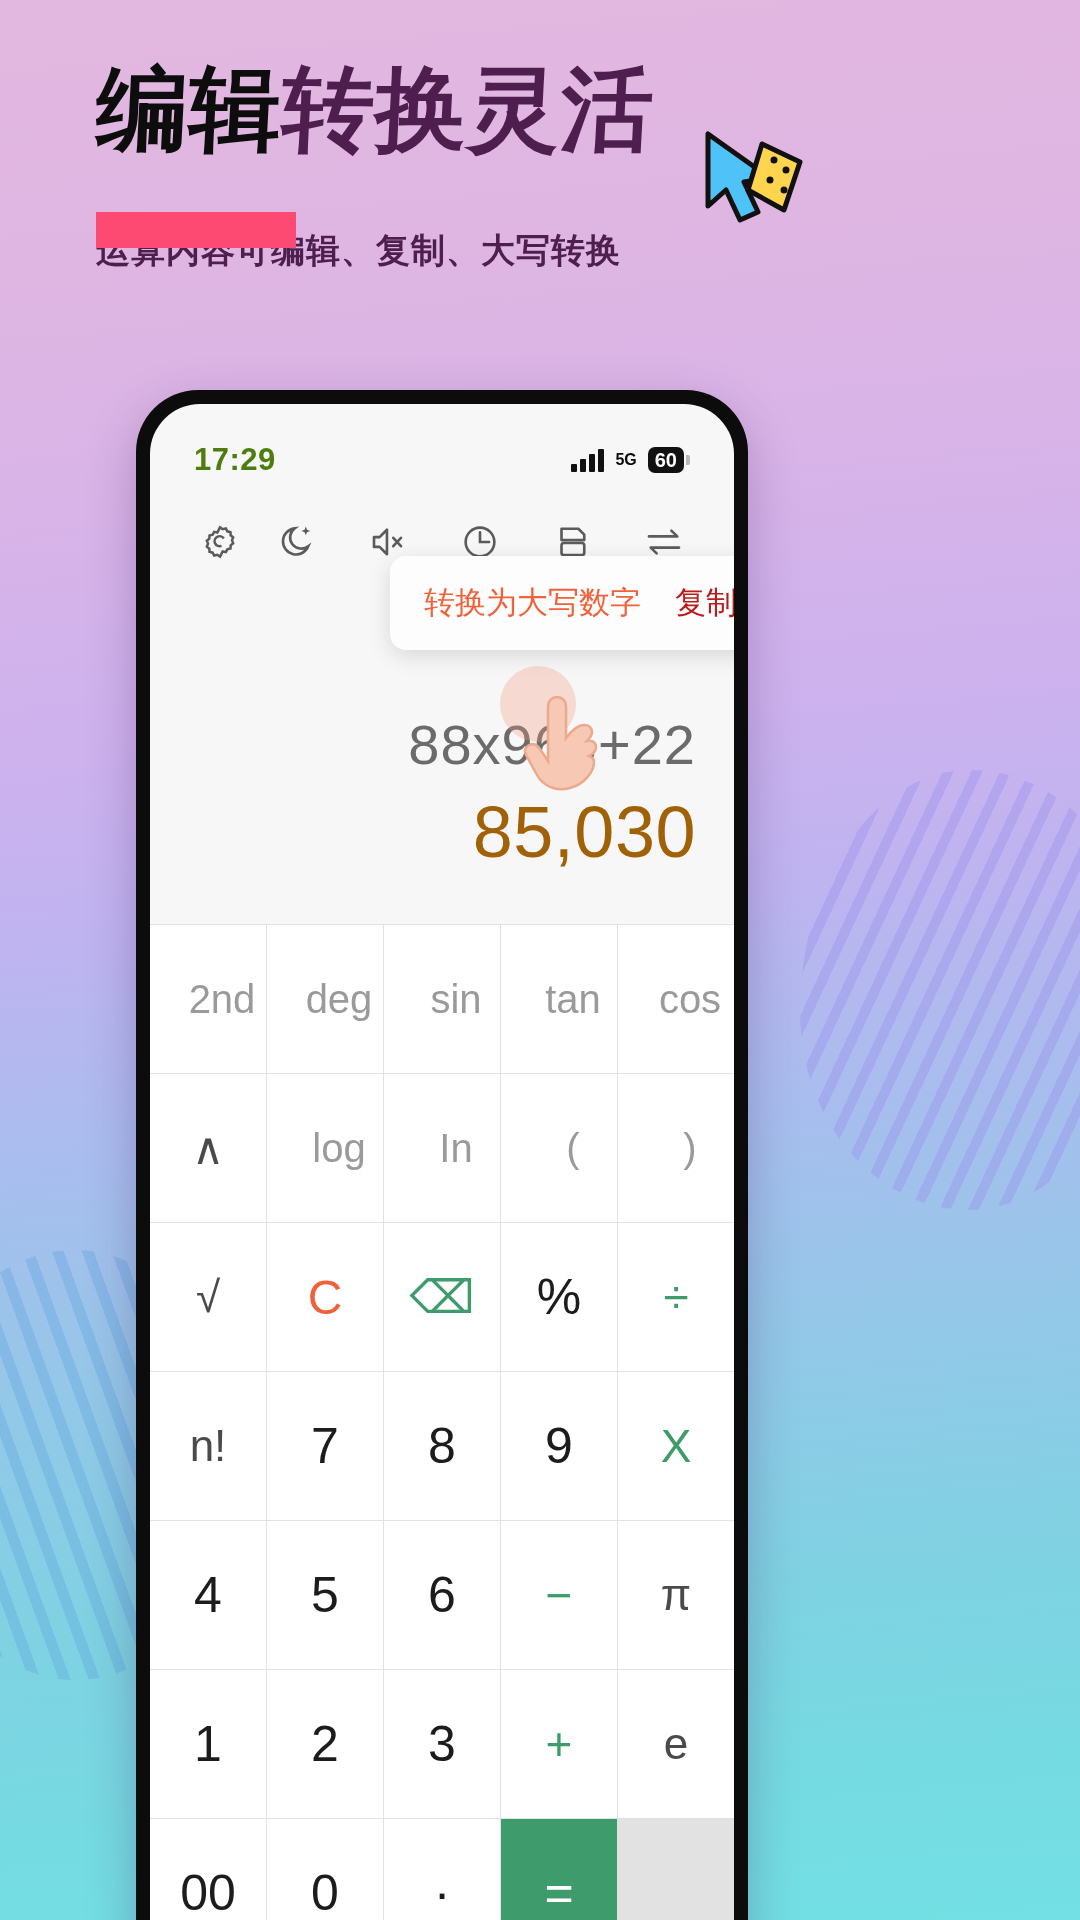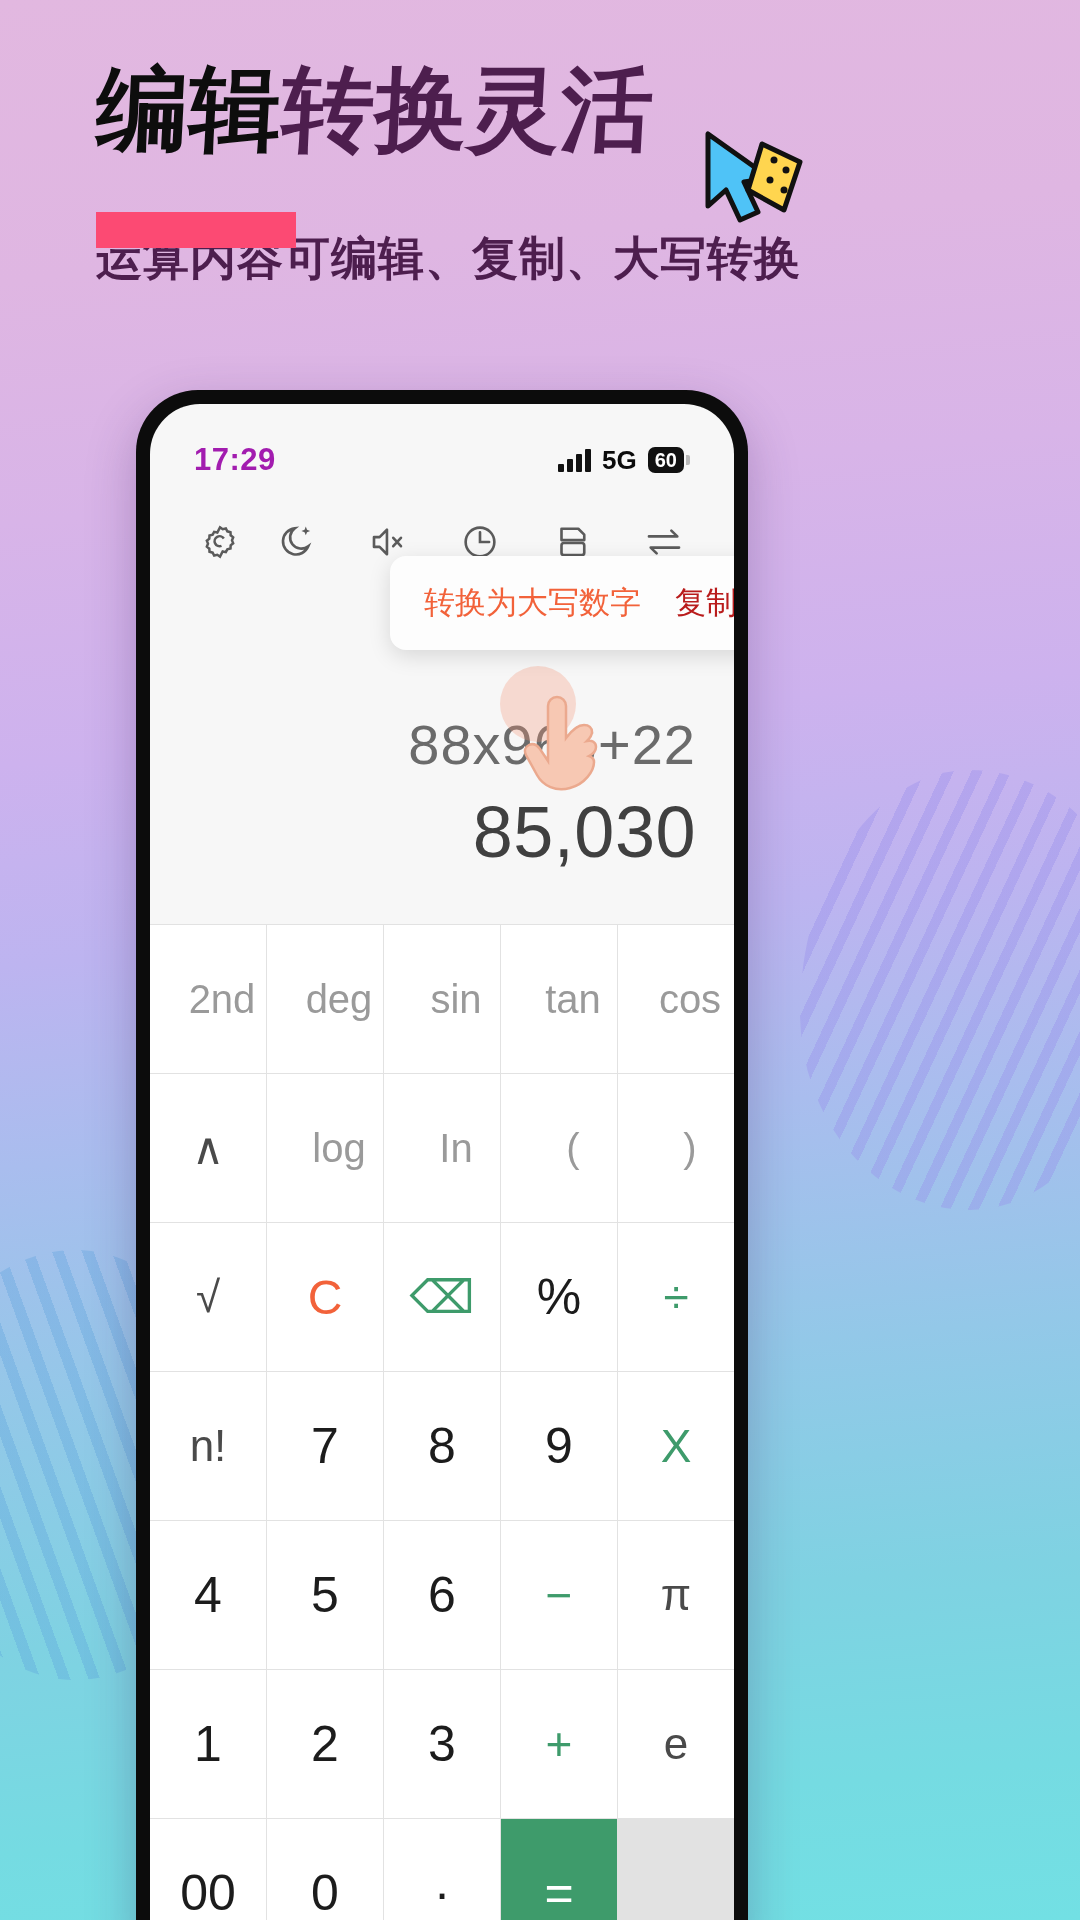--- a/index.html
+++ b/index.html
@@ -54,21 +54,21 @@
     position: absolute; left: 96px; top: 150px; width: 200px; height: 36px;
     background: #fc4a73; z-index: 1;
   }
   .hl-rest { position: relative; z-index: 2; }
 
   .cursor-badge { position: absolute; left: 700px; top: 128px; width: 108px; height: 100px; }
 
   .subhead {
     position: absolute; left: 96px; top: 228px; width: 900px;
     font-family: "DejaVu Sans", sans-serif;
-    font-weight: 700; font-size: 46px; color: #4d1e4e;
+    font-weight: 700; font-size: 34px; color: #4d1e4e;
     letter-spacing: 1px; white-space: nowrap;
   }
 
   
   .phone {
     position: absolute; left: 136px; top: 390px;
     width: 612px; height: 1560px;
     background: #0c0c0c;
     border-radius: 62px 62px 0 0;
     padding: 14px 14px 0 14px;
@@ -79,29 +79,29 @@
     background: #f7f7f7;
     border-radius: 50px 50px 0 0;
     overflow: hidden; position: relative;
   }
 
   
   .statusbar {
     height: 86px; display: flex; align-items: center;
     justify-content: space-between; padding: 26px 44px 0 44px;
   }
-  .status-time { font-size: 31px; font-weight: 600; color: #a21caf; letter-spacing: .5px; }
+  .status-time { font-size: 31px; font-weight: 600; color: #4d7c0f; letter-spacing: .5px; }
   .status-right { display: flex; align-items: center; gap: 11px; }
   .sig { display: flex; align-items: flex-end; gap: 3px; height: 24px; }
   .sig i { display: block; width: 6px; background: #111; border-radius: 1px; }
   .sig i:nth-child(1) { height: 8px; }
   .sig i:nth-child(2) { height: 13px; }
   .sig i:nth-child(3) { height: 18px; }
   .sig i:nth-child(4) { height: 23px; }
-  .net-label { font-size: 26px; font-weight: 600; color: #0b0b0b; }
+  .net-label { font-size: 16px; font-weight: 600; color: #0b0b0b; }
   .battery {
     display: flex; align-items: center;
   }
   .battery .body {
     background: #111; color: #fff; font-size: 20px; font-weight: 700;
     border-radius: 7px; padding: 3px 7px; line-height: 1;
   }
   .battery .cap {
     width: 4px; height: 10px; background: #b9b9b9;
     border-radius: 0 2px 2px 0; margin-left: 2px;
@@ -130,21 +130,21 @@
   .popup-copy { color: #b91c1c; }
 
   
   .display {
     position: relative; height: 330px;
     background: #f7f7f7;
     padding: 118px 38px 0 38px;
     text-align: right;
   }
   .expr { font-size: 56px; color: #6b6b6b; font-weight: 400; letter-spacing: 1px; }
-  .result { font-size: 72px; color: #404040; font-weight: 500; margin-top: 14px; letter-spacing: .5px; }
+  .result { font-size: 72px; color: #a16207; font-weight: 500; margin-top: 14px; letter-spacing: .5px; }
 
   .touch-dot {
     position: absolute; left: 350px; top: 72px;
     width: 76px; height: 76px; border-radius: 50%;
     background: rgba(246,150,120,.30);
     z-index: 5;
   }
   .hand { position: absolute; left: 352px; top: 82px; width: 120px; height: 120px; z-index: 5; }
 
   

